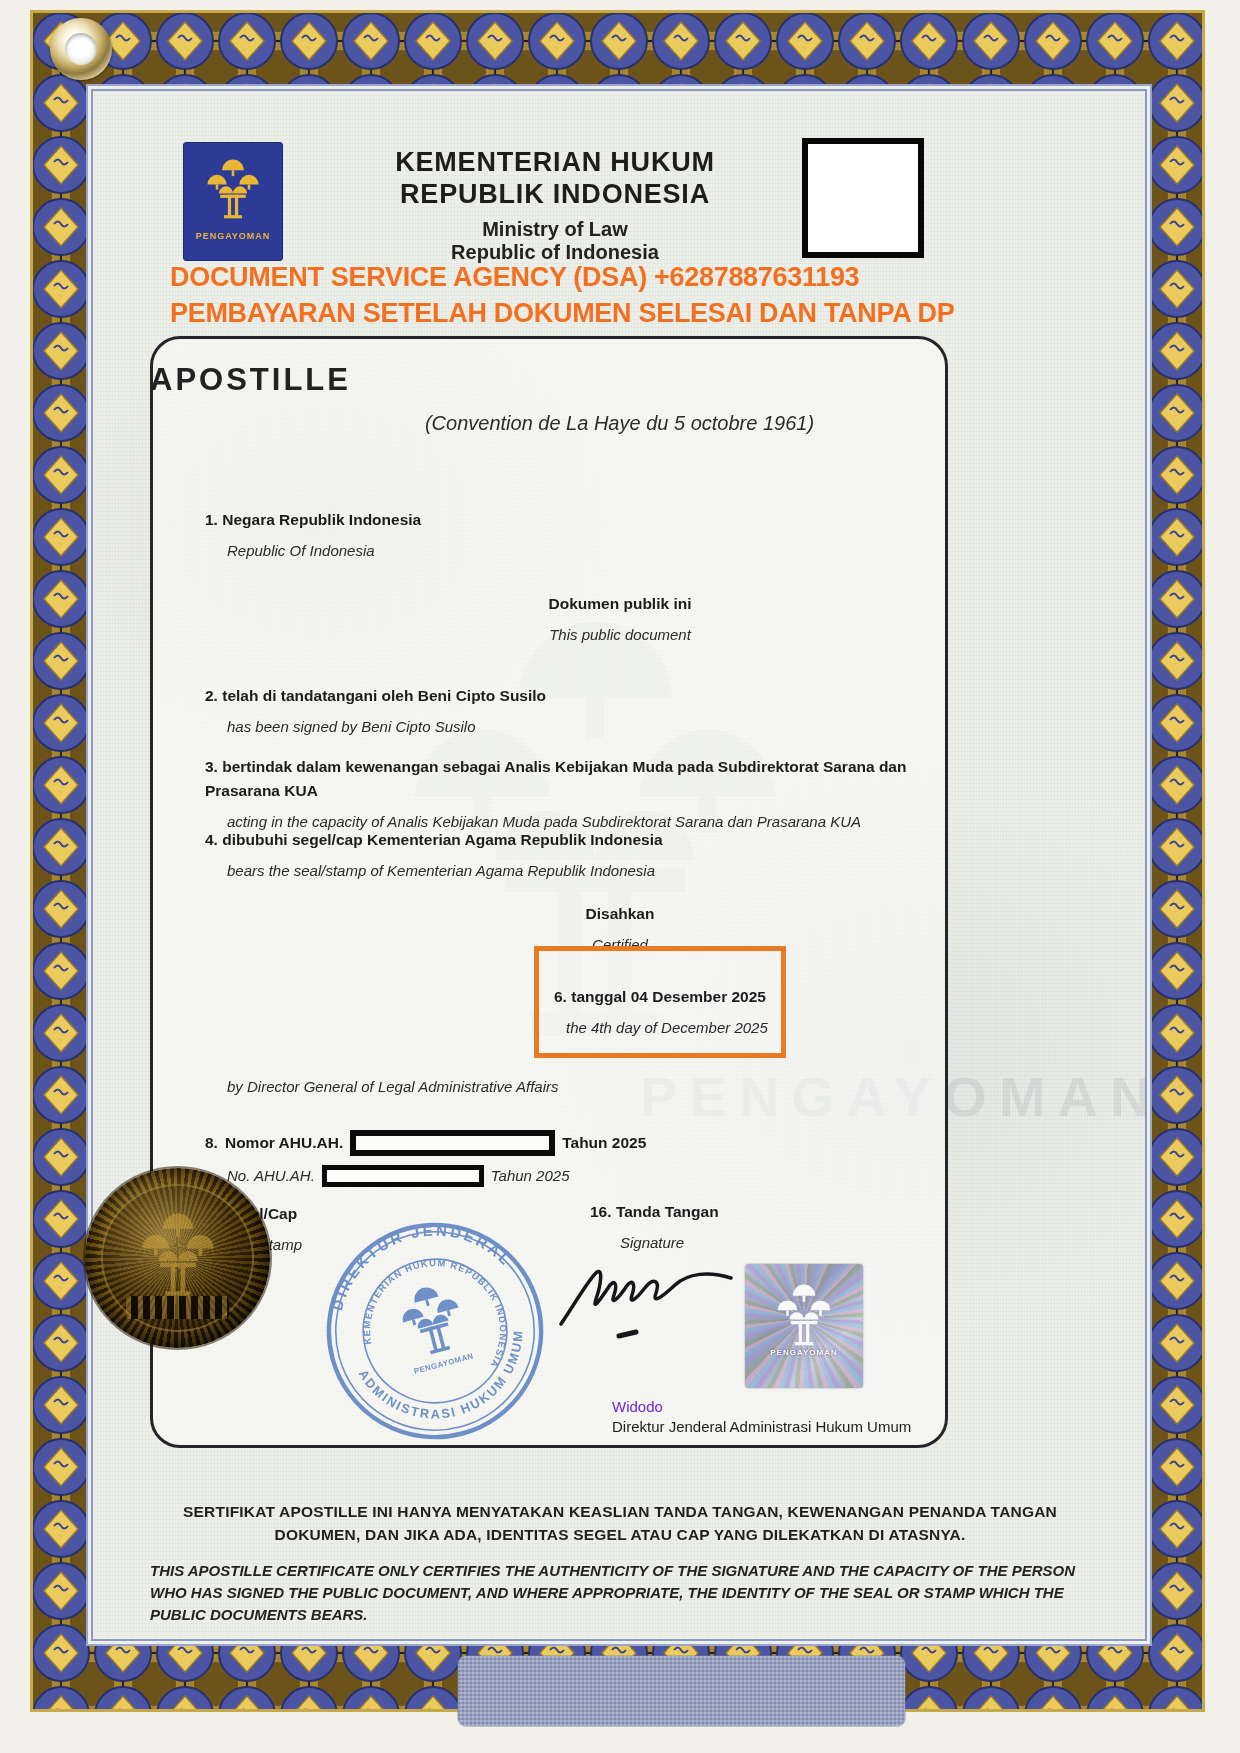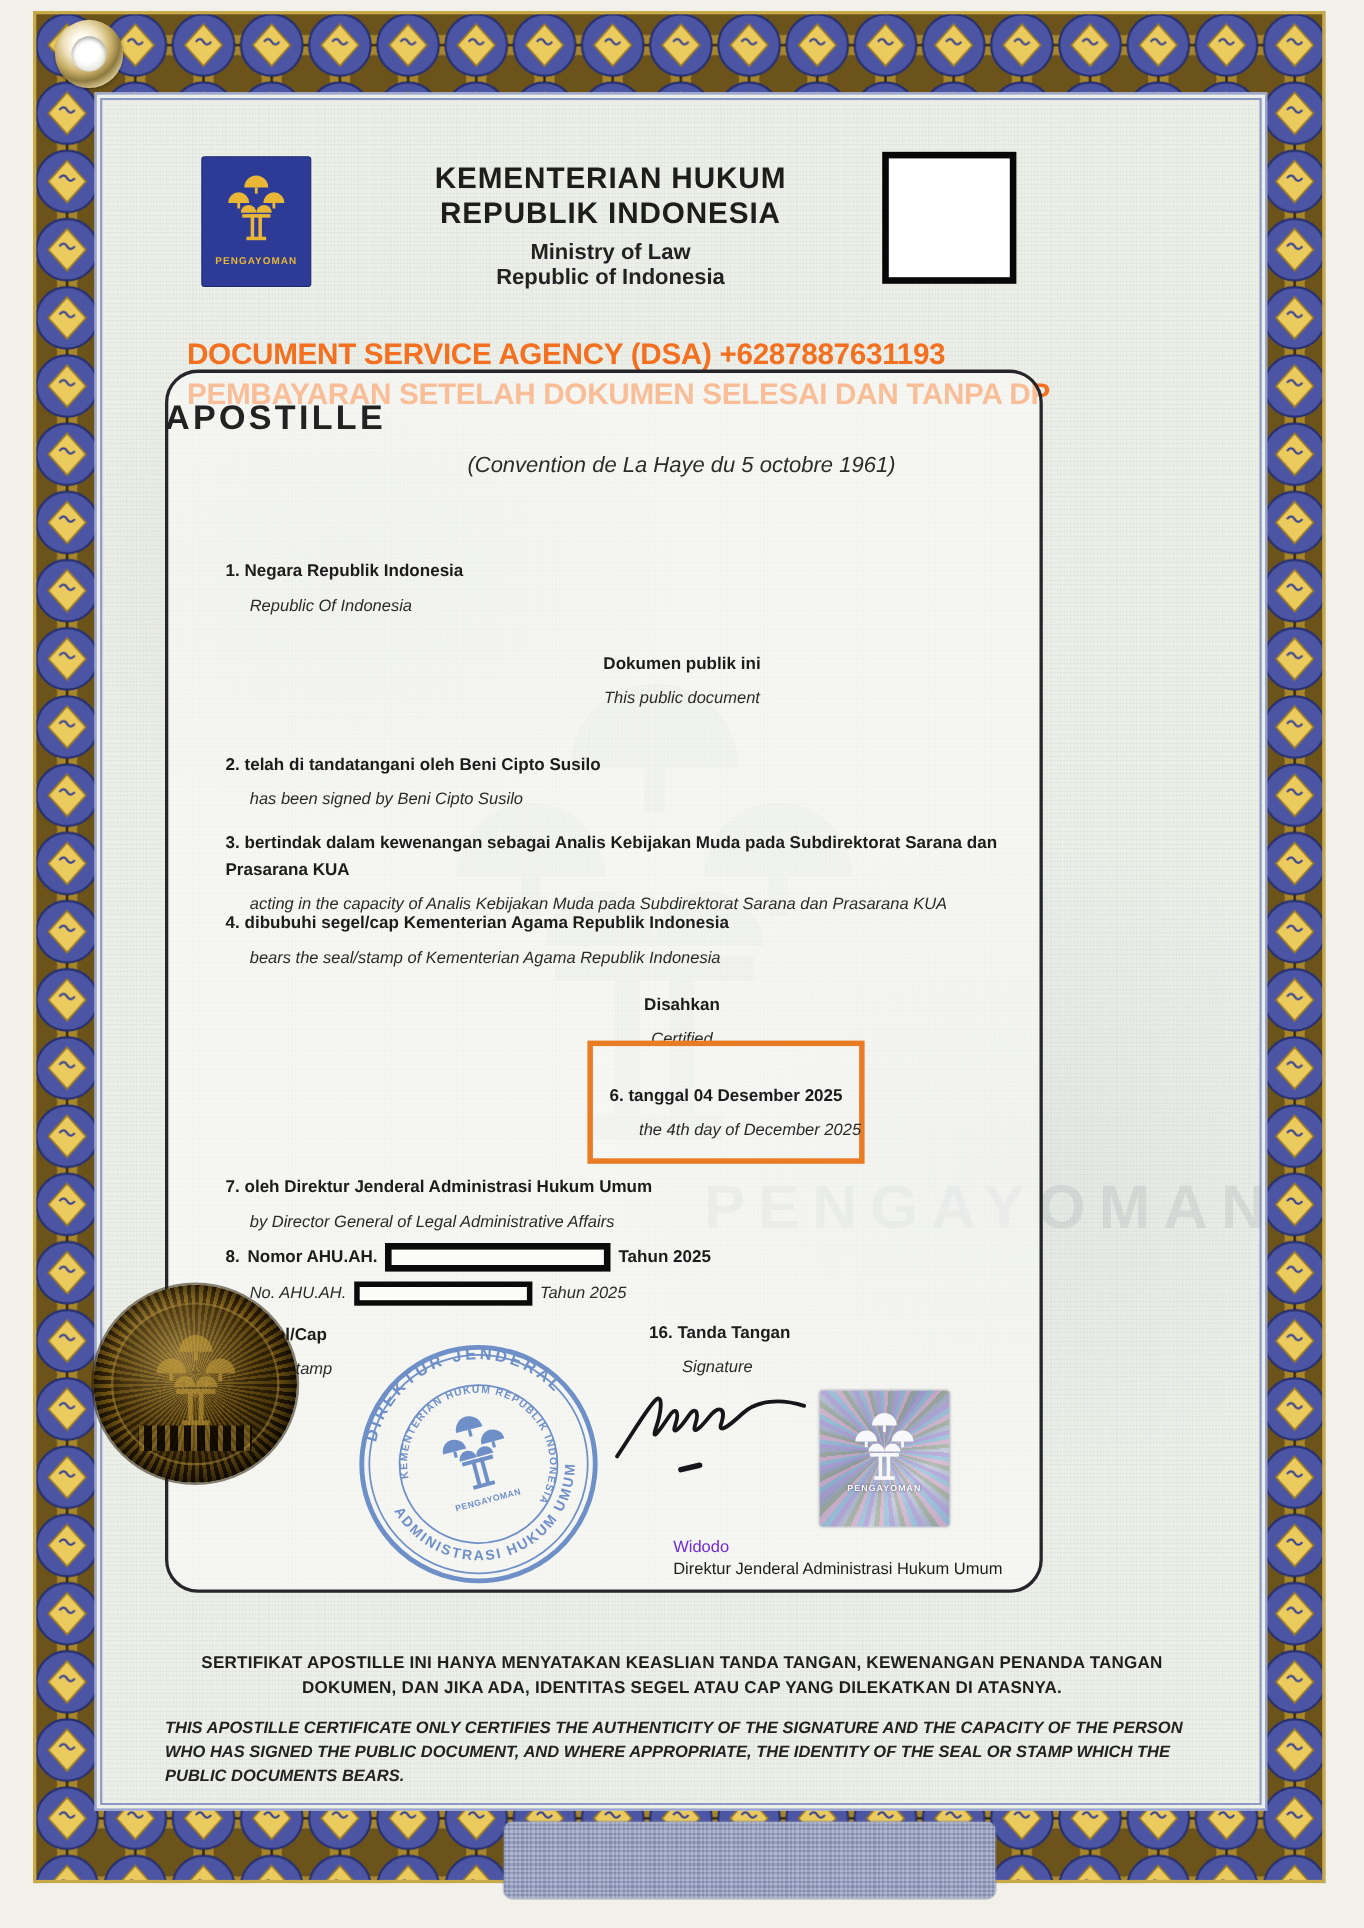--- a/index.html
+++ b/index.html
@@ -39,21 +39,21 @@
     background:#2d3b96; border:1px solid #1f2a6e; border-radius:3px; text-align:center; }
   #ministry-logo svg { width:64px; height:74px; margin-top:7px; color:#e9b636; }
   #logo-label { color:#e9b636; font-size:9px; font-weight:700; letter-spacing:1px; margin-top:3px; }
   #ministry-heading { left:305px; top:146px; width:500px; text-align:center; }
   .m-line { font-size:27px; font-weight:600; letter-spacing:.8px; line-height:32px; color:#1d1d1b; }
   #ministry-subheading { left:305px; top:218px; width:500px; text-align:center; }
   .ms-line { font-size:20px; font-weight:600; line-height:23px; color:#222; }
   #redaction-top-right { left:802px; top:138px; width:122px; height:120px; background:#fff; border:6px solid #070707; }
 
   
-  .promo-line { left:170px; width:900px; font-size:27px; font-weight:700; color:#f37021; letter-spacing:-.3px; white-space:nowrap;margin-top:45px; }
+  .promo-line { left:170px; width:900px; font-size:27px; font-weight:700; color:#f37021; letter-spacing:-.3px; white-space:nowrap; }
 
   
   #cert-box { left:150px; top:336px; width:798px; height:1112px;
     border:3px solid #26262a; border-radius:30px; background:rgba(253,253,251,.55); }
   #cert-title { left:150px; top:362px; width:798px; text-align:left;
     font-size:31px; font-weight:700; letter-spacing:3px; color:#222; }
   #cert-subtitle { left:150px; top:412px; width:939px; text-align:center;
     font-size:20px; font-style:italic; color:#2b2b2b; }
 
   .id-line { font-size:15.5px; font-weight:700; color:#1c1c1c; line-height:24px; }
@@ -226,25 +226,24 @@
 
   <div class="abs centered" style="left:380px; top:902px; width:480px">
     <div class="id-line">Disahkan</div>
     <div class="en-line">Certified</div>
   </div>
 
 
   <div id="date-highlight" class="abs"></div>
   <div class="abs" style="left:554px; top:985px; width:230px">
     <div class="id-line"><span>6.</span> <span>tanggal 04 Desember 2025</span></div>
-    <div class="en-line" style="margin-left:27px">the 4th day of December 2025</div>
+    <div class="en-line" style="margin-left:12px">the 4th day of December 2025</div>
   </div>
 
   <div class="abs" style="left:205px; top:1068px; width:600px">
-    <div class="id-line"><span>7.</span> <span>oleh Direktur Jenderal Administrasi Hukum Umum</span></div>
     <div class="en-line">by Director General of Legal Administrative Affairs</div>
   </div>
 
   <div id="item-8" class="abs" style="left:205px; top:1130px; width:620px">
     <div class="row id-line">
       <span>8.</span>
       <span>Nomor AHU.AH.</span>
       <span class="redact-1"></span>
       <span>Tahun 2025</span>
     </div>

